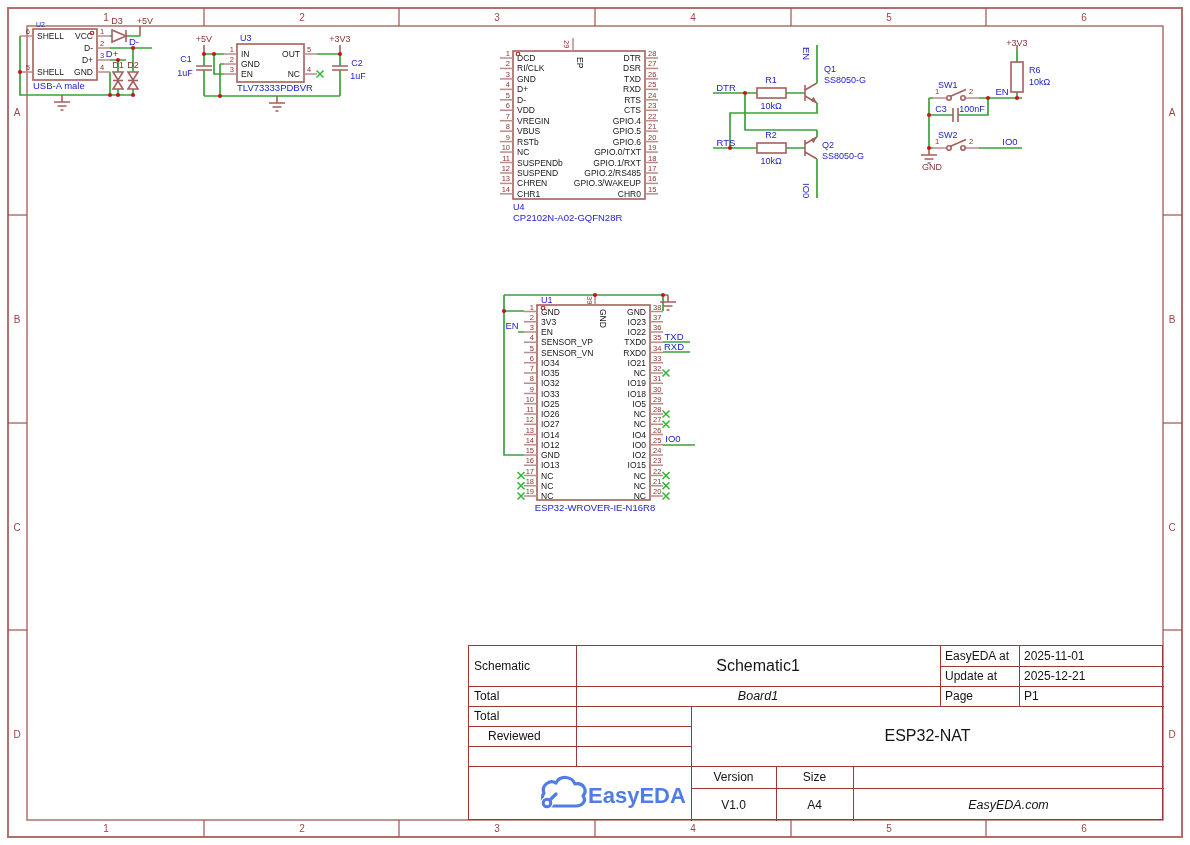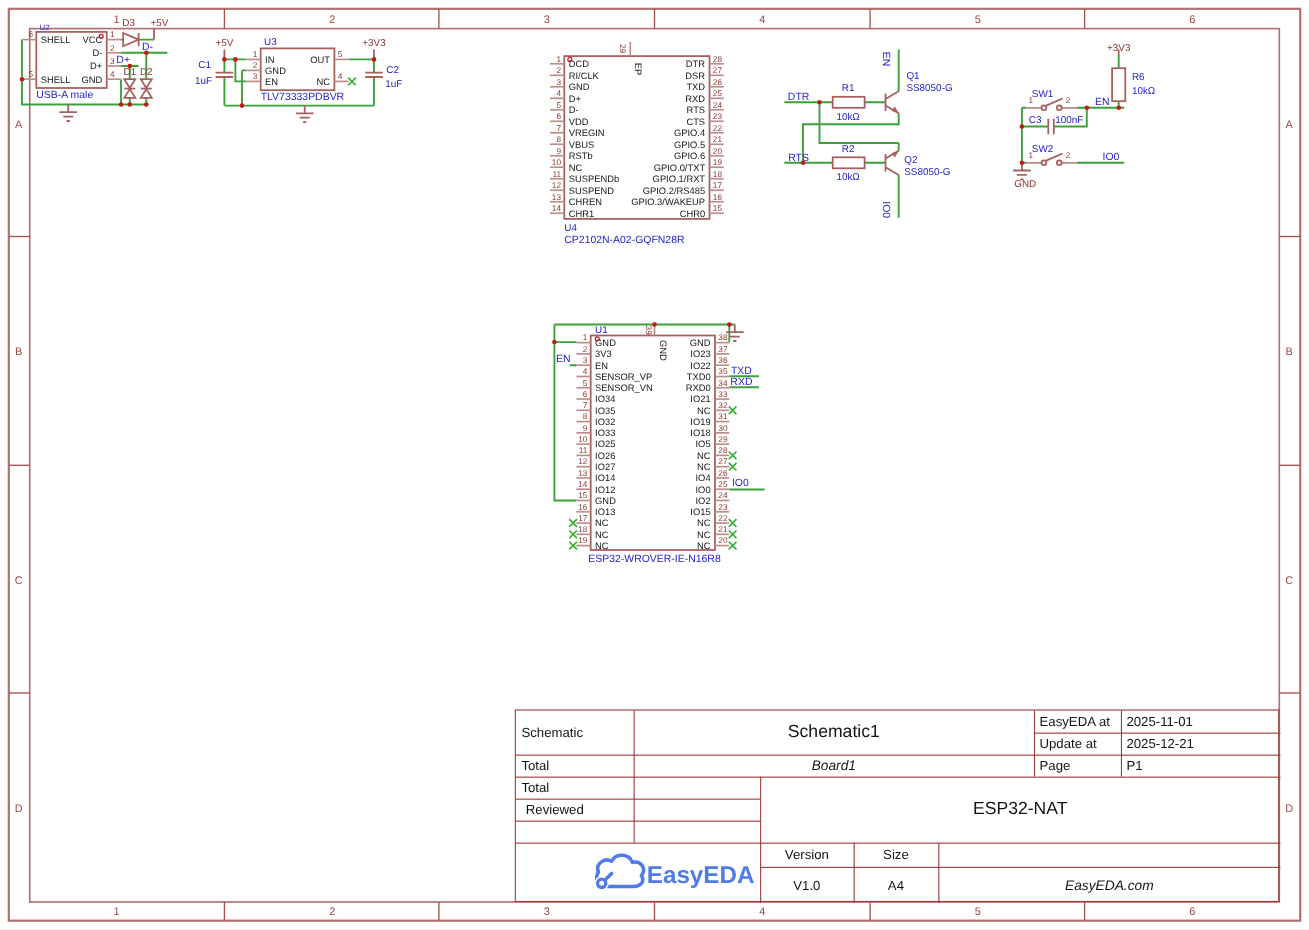--- a/index.html
+++ b/index.html
@@ -532,21 +532,21 @@
   <div class="cell cc f15" style="left:107px;top:0;width:364px;height:40px">Schematic1</div>
   <div class="cell pl" style="left:471px;top:0;width:79px;height:20px">EasyEDA at</div>
   <div class="cell pl" style="left:550px;top:0;width:145px;height:20px">2025-11-01</div>
   <div class="cell pl" style="left:471px;top:20px;width:79px;height:20px">Update at</div>
   <div class="cell pl" style="left:550px;top:20px;width:145px;height:20px">2025-12-21</div>
   <div class="cell pl" style="left:0;top:40px;width:107px;height:20px">Total</div>
   <div class="cell cc f13" style="left:107px;top:40px;width:364px;height:20px">Board1</div>
   <div class="cell pl" style="left:471px;top:40px;width:79px;height:20px">Page</div>
   <div class="cell pl" style="left:550px;top:40px;width:145px;height:20px">P1</div>
   <div class="cell pl" style="left:0;top:60px;width:107px;height:20px">Total</div>
-  <div class="cell pl" style="left:4px;top:80px;width:107px;height:20px">Reviewed</div>
+  <div class="cell pl" style="left:14px;top:80px;width:107px;height:20px">Reviewed</div>
   <div class="cell cc f16" style="left:222px;top:60px;width:473px;height:60px">ESP32-NAT</div>
   <div class="cell cc" style="left:222px;top:120px;width:85px;height:22px">Version</div>
   <div class="cell cc" style="left:307px;top:120px;width:77px;height:22px">Size</div>
   <div class="cell cc" style="left:222px;top:142px;width:85px;height:33px">V1.0</div>
   <div class="cell cc" style="left:307px;top:142px;width:77px;height:33px">A4</div>
   <div class="cell cc f13" style="left:384px;top:142px;width:311px;height:33px">EasyEDA.com</div>
 
   <div class="logo-cell" style="left:0;top:120px;width:222px;height:55px">
     <svg width="158" height="42" viewBox="0 0 158 42">
       <path d="M20,33 C11,33 7,26 11,20 C8,13 16,6 23,10 C27,2 39,3 42,11 C50,9 55,17 50,23 C54,28 49,33 43,33 Z" fill="none" stroke="#4f7ce9" stroke-width="3.2" stroke-linejoin="round"></path>

